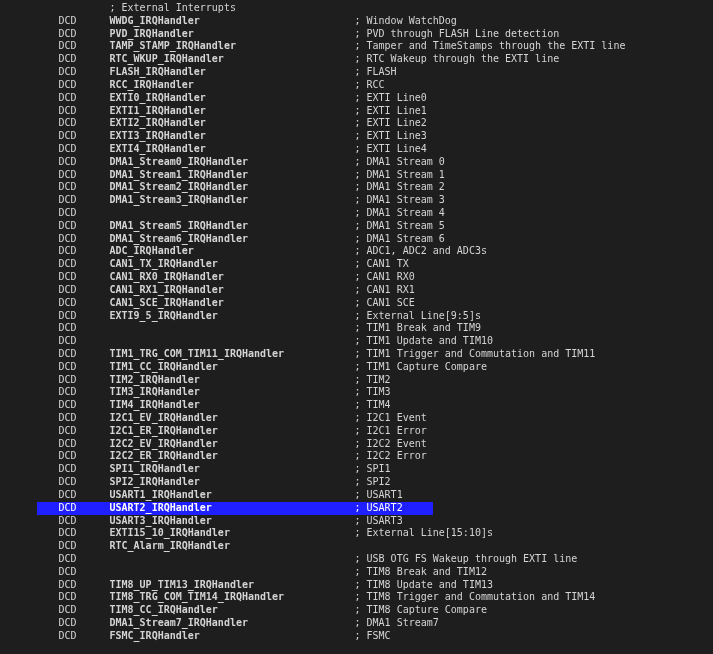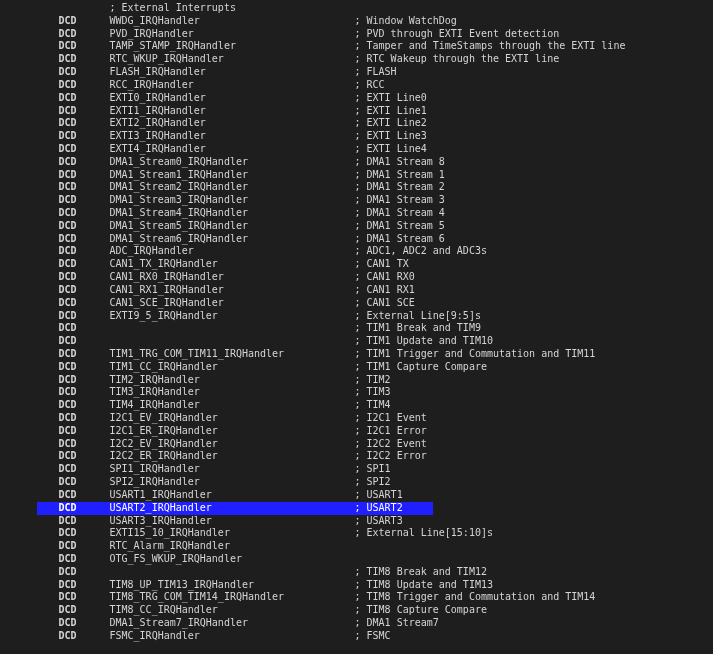--- a/index.html
+++ b/index.html
@@ -37,50 +37,50 @@
     height: 12.82px;
     background: #1f1fff;
     z-index: 0;
   }
   .seg {
     position: absolute;
     top: 0;
     z-index: 1;
     white-space: pre;
   }
-  .col-mn   { left: 58.5px; color: #d4d4d4; font-weight: bold; }
-  .col-op   { left: 109.5px; color: #d4d4d4; }
+  .col-mn   { left: 58.5px; color: #d4d4d4; }
+  .col-op   { left: 109.5px; color: #d4d4d4; font-weight: bold; }
   .col-cmt  { left: 354.5px; color: #d4d4d4; }
   .col-hdr  { left: 109.5px; color: #d4d4d4; }
   .code-line.selected .col-mn,
   .code-line.selected .col-op,
   .code-line.selected .col-cmt { color: #ffffff; }
 </style>
 </head>
 <body>
 
 <div id="editor">
   <div id="code-lines">
       <div class="code-line"><span class="seg col-hdr">; External Interrupts</span></div>
       <div class="code-line"><span class="seg col-mn">DCD</span><span class="seg col-op">WWDG_IRQHandler</span><span class="seg col-cmt">; Window WatchDog</span></div>
-      <div class="code-line"><span class="seg col-mn">DCD</span><span class="seg col-op">PVD_IRQHandler</span><span class="seg col-cmt">; PVD through EXTI Event detection</span></div>
+      <div class="code-line"><span class="seg col-mn">DCD</span><span class="seg col-op">PVD_IRQHandler</span><span class="seg col-cmt">; PVD through FLASH Line detection</span></div>
       <div class="code-line"><span class="seg col-mn">DCD</span><span class="seg col-op">TAMP_STAMP_IRQHandler</span><span class="seg col-cmt">; Tamper and TimeStamps through the EXTI line</span></div>
       <div class="code-line"><span class="seg col-mn">DCD</span><span class="seg col-op">RTC_WKUP_IRQHandler</span><span class="seg col-cmt">; RTC Wakeup through the EXTI line</span></div>
       <div class="code-line"><span class="seg col-mn">DCD</span><span class="seg col-op">FLASH_IRQHandler</span><span class="seg col-cmt">; FLASH</span></div>
       <div class="code-line"><span class="seg col-mn">DCD</span><span class="seg col-op">RCC_IRQHandler</span><span class="seg col-cmt">; RCC</span></div>
       <div class="code-line"><span class="seg col-mn">DCD</span><span class="seg col-op">EXTI0_IRQHandler</span><span class="seg col-cmt">; EXTI Line0</span></div>
       <div class="code-line"><span class="seg col-mn">DCD</span><span class="seg col-op">EXTI1_IRQHandler</span><span class="seg col-cmt">; EXTI Line1</span></div>
       <div class="code-line"><span class="seg col-mn">DCD</span><span class="seg col-op">EXTI2_IRQHandler</span><span class="seg col-cmt">; EXTI Line2</span></div>
       <div class="code-line"><span class="seg col-mn">DCD</span><span class="seg col-op">EXTI3_IRQHandler</span><span class="seg col-cmt">; EXTI Line3</span></div>
       <div class="code-line"><span class="seg col-mn">DCD</span><span class="seg col-op">EXTI4_IRQHandler</span><span class="seg col-cmt">; EXTI Line4</span></div>
-      <div class="code-line"><span class="seg col-mn">DCD</span><span class="seg col-op">DMA1_Stream0_IRQHandler</span><span class="seg col-cmt">; DMA1 Stream 8</span></div>
+      <div class="code-line"><span class="seg col-mn">DCD</span><span class="seg col-op">DMA1_Stream0_IRQHandler</span><span class="seg col-cmt">; DMA1 Stream 0</span></div>
       <div class="code-line"><span class="seg col-mn">DCD</span><span class="seg col-op">DMA1_Stream1_IRQHandler</span><span class="seg col-cmt">; DMA1 Stream 1</span></div>
       <div class="code-line"><span class="seg col-mn">DCD</span><span class="seg col-op">DMA1_Stream2_IRQHandler</span><span class="seg col-cmt">; DMA1 Stream 2</span></div>
       <div class="code-line"><span class="seg col-mn">DCD</span><span class="seg col-op">DMA1_Stream3_IRQHandler</span><span class="seg col-cmt">; DMA1 Stream 3</span></div>
-      <div class="code-line"><span class="seg col-mn">DCD</span><span class="seg col-op">DMA1_Stream4_IRQHandler</span><span class="seg col-cmt">; DMA1 Stream 4</span></div>
+      <div class="code-line"><span class="seg col-mn">DCD</span><span class="seg col-cmt">; DMA1 Stream 4</span></div>
       <div class="code-line"><span class="seg col-mn">DCD</span><span class="seg col-op">DMA1_Stream5_IRQHandler</span><span class="seg col-cmt">; DMA1 Stream 5</span></div>
       <div class="code-line"><span class="seg col-mn">DCD</span><span class="seg col-op">DMA1_Stream6_IRQHandler</span><span class="seg col-cmt">; DMA1 Stream 6</span></div>
       <div class="code-line"><span class="seg col-mn">DCD</span><span class="seg col-op">ADC_IRQHandler</span><span class="seg col-cmt">; ADC1, ADC2 and ADC3s</span></div>
       <div class="code-line"><span class="seg col-mn">DCD</span><span class="seg col-op">CAN1_TX_IRQHandler</span><span class="seg col-cmt">; CAN1 TX</span></div>
       <div class="code-line"><span class="seg col-mn">DCD</span><span class="seg col-op">CAN1_RX0_IRQHandler</span><span class="seg col-cmt">; CAN1 RX0</span></div>
       <div class="code-line"><span class="seg col-mn">DCD</span><span class="seg col-op">CAN1_RX1_IRQHandler</span><span class="seg col-cmt">; CAN1 RX1</span></div>
       <div class="code-line"><span class="seg col-mn">DCD</span><span class="seg col-op">CAN1_SCE_IRQHandler</span><span class="seg col-cmt">; CAN1 SCE</span></div>
       <div class="code-line"><span class="seg col-mn">DCD</span><span class="seg col-op">EXTI9_5_IRQHandler</span><span class="seg col-cmt">; External Line[9:5]s</span></div>
       <div class="code-line"><span class="seg col-mn">DCD</span><span class="seg col-cmt">; TIM1 Break and TIM9</span></div>
       <div class="code-line"><span class="seg col-mn">DCD</span><span class="seg col-cmt">; TIM1 Update and TIM10</span></div>
@@ -93,21 +93,21 @@
       <div class="code-line"><span class="seg col-mn">DCD</span><span class="seg col-op">I2C1_ER_IRQHandler</span><span class="seg col-cmt">; I2C1 Error</span></div>
       <div class="code-line"><span class="seg col-mn">DCD</span><span class="seg col-op">I2C2_EV_IRQHandler</span><span class="seg col-cmt">; I2C2 Event</span></div>
       <div class="code-line"><span class="seg col-mn">DCD</span><span class="seg col-op">I2C2_ER_IRQHandler</span><span class="seg col-cmt">; I2C2 Error</span></div>
       <div class="code-line"><span class="seg col-mn">DCD</span><span class="seg col-op">SPI1_IRQHandler</span><span class="seg col-cmt">; SPI1</span></div>
       <div class="code-line"><span class="seg col-mn">DCD</span><span class="seg col-op">SPI2_IRQHandler</span><span class="seg col-cmt">; SPI2</span></div>
       <div class="code-line"><span class="seg col-mn">DCD</span><span class="seg col-op">USART1_IRQHandler</span><span class="seg col-cmt">; USART1</span></div>
       <div class="code-line selected"><div class="hl-bg"></div><span class="seg col-mn">DCD</span><span class="seg col-op">USART2_IRQHandler</span><span class="seg col-cmt">; USART2</span></div>
       <div class="code-line"><span class="seg col-mn">DCD</span><span class="seg col-op">USART3_IRQHandler</span><span class="seg col-cmt">; USART3</span></div>
       <div class="code-line"><span class="seg col-mn">DCD</span><span class="seg col-op">EXTI15_10_IRQHandler</span><span class="seg col-cmt">; External Line[15:10]s</span></div>
       <div class="code-line"><span class="seg col-mn">DCD</span><span class="seg col-op">RTC_Alarm_IRQHandler</span></div>
-      <div class="code-line"><span class="seg col-mn">DCD</span><span class="seg col-op">OTG_FS_WKUP_IRQHandler</span></div>
+      <div class="code-line"><span class="seg col-mn">DCD</span><span class="seg col-cmt">; USB OTG FS Wakeup through EXTI line</span></div>
       <div class="code-line"><span class="seg col-mn">DCD</span><span class="seg col-cmt">; TIM8 Break and TIM12</span></div>
       <div class="code-line"><span class="seg col-mn">DCD</span><span class="seg col-op">TIM8_UP_TIM13_IRQHandler</span><span class="seg col-cmt">; TIM8 Update and TIM13</span></div>
       <div class="code-line"><span class="seg col-mn">DCD</span><span class="seg col-op">TIM8_TRG_COM_TIM14_IRQHandler</span><span class="seg col-cmt">; TIM8 Trigger and Commutation and TIM14</span></div>
       <div class="code-line"><span class="seg col-mn">DCD</span><span class="seg col-op">TIM8_CC_IRQHandler</span><span class="seg col-cmt">; TIM8 Capture Compare</span></div>
       <div class="code-line"><span class="seg col-mn">DCD</span><span class="seg col-op">DMA1_Stream7_IRQHandler</span><span class="seg col-cmt">; DMA1 Stream7</span></div>
       <div class="code-line"><span class="seg col-mn">DCD</span><span class="seg col-op">FSMC_IRQHandler</span><span class="seg col-cmt">; FSMC</span></div>
     </div>
 </div>
 
 </body></html>

